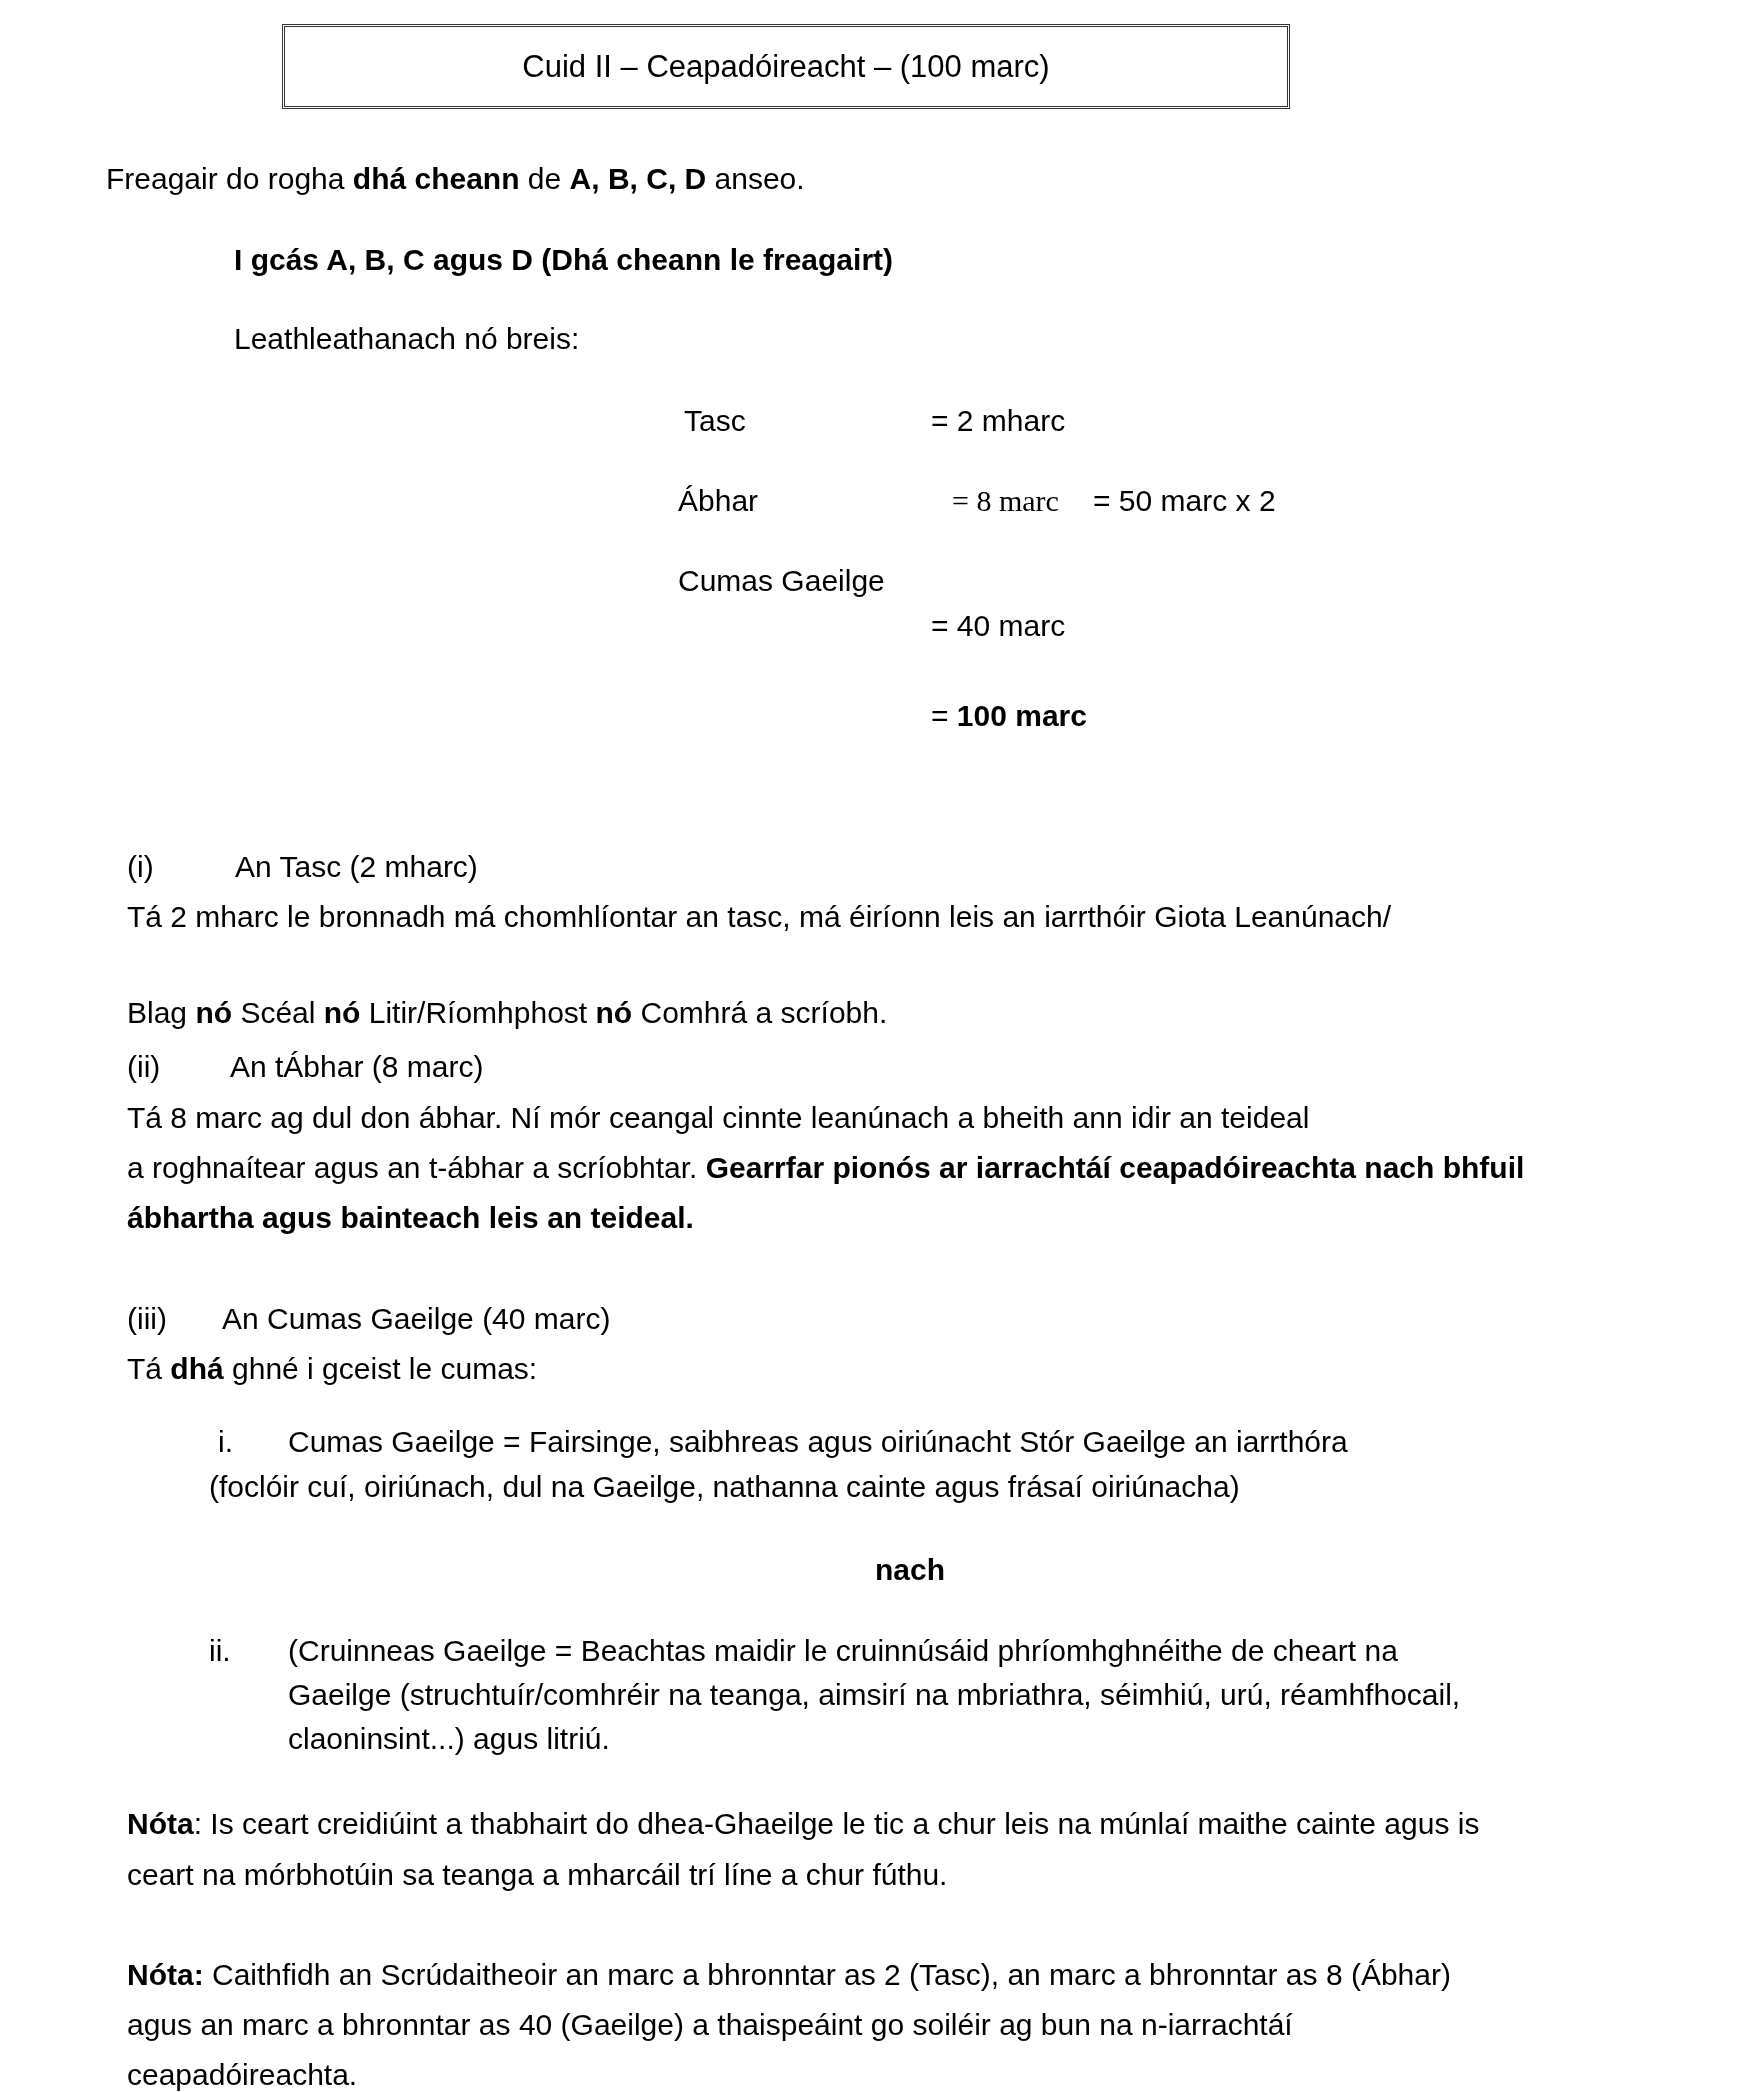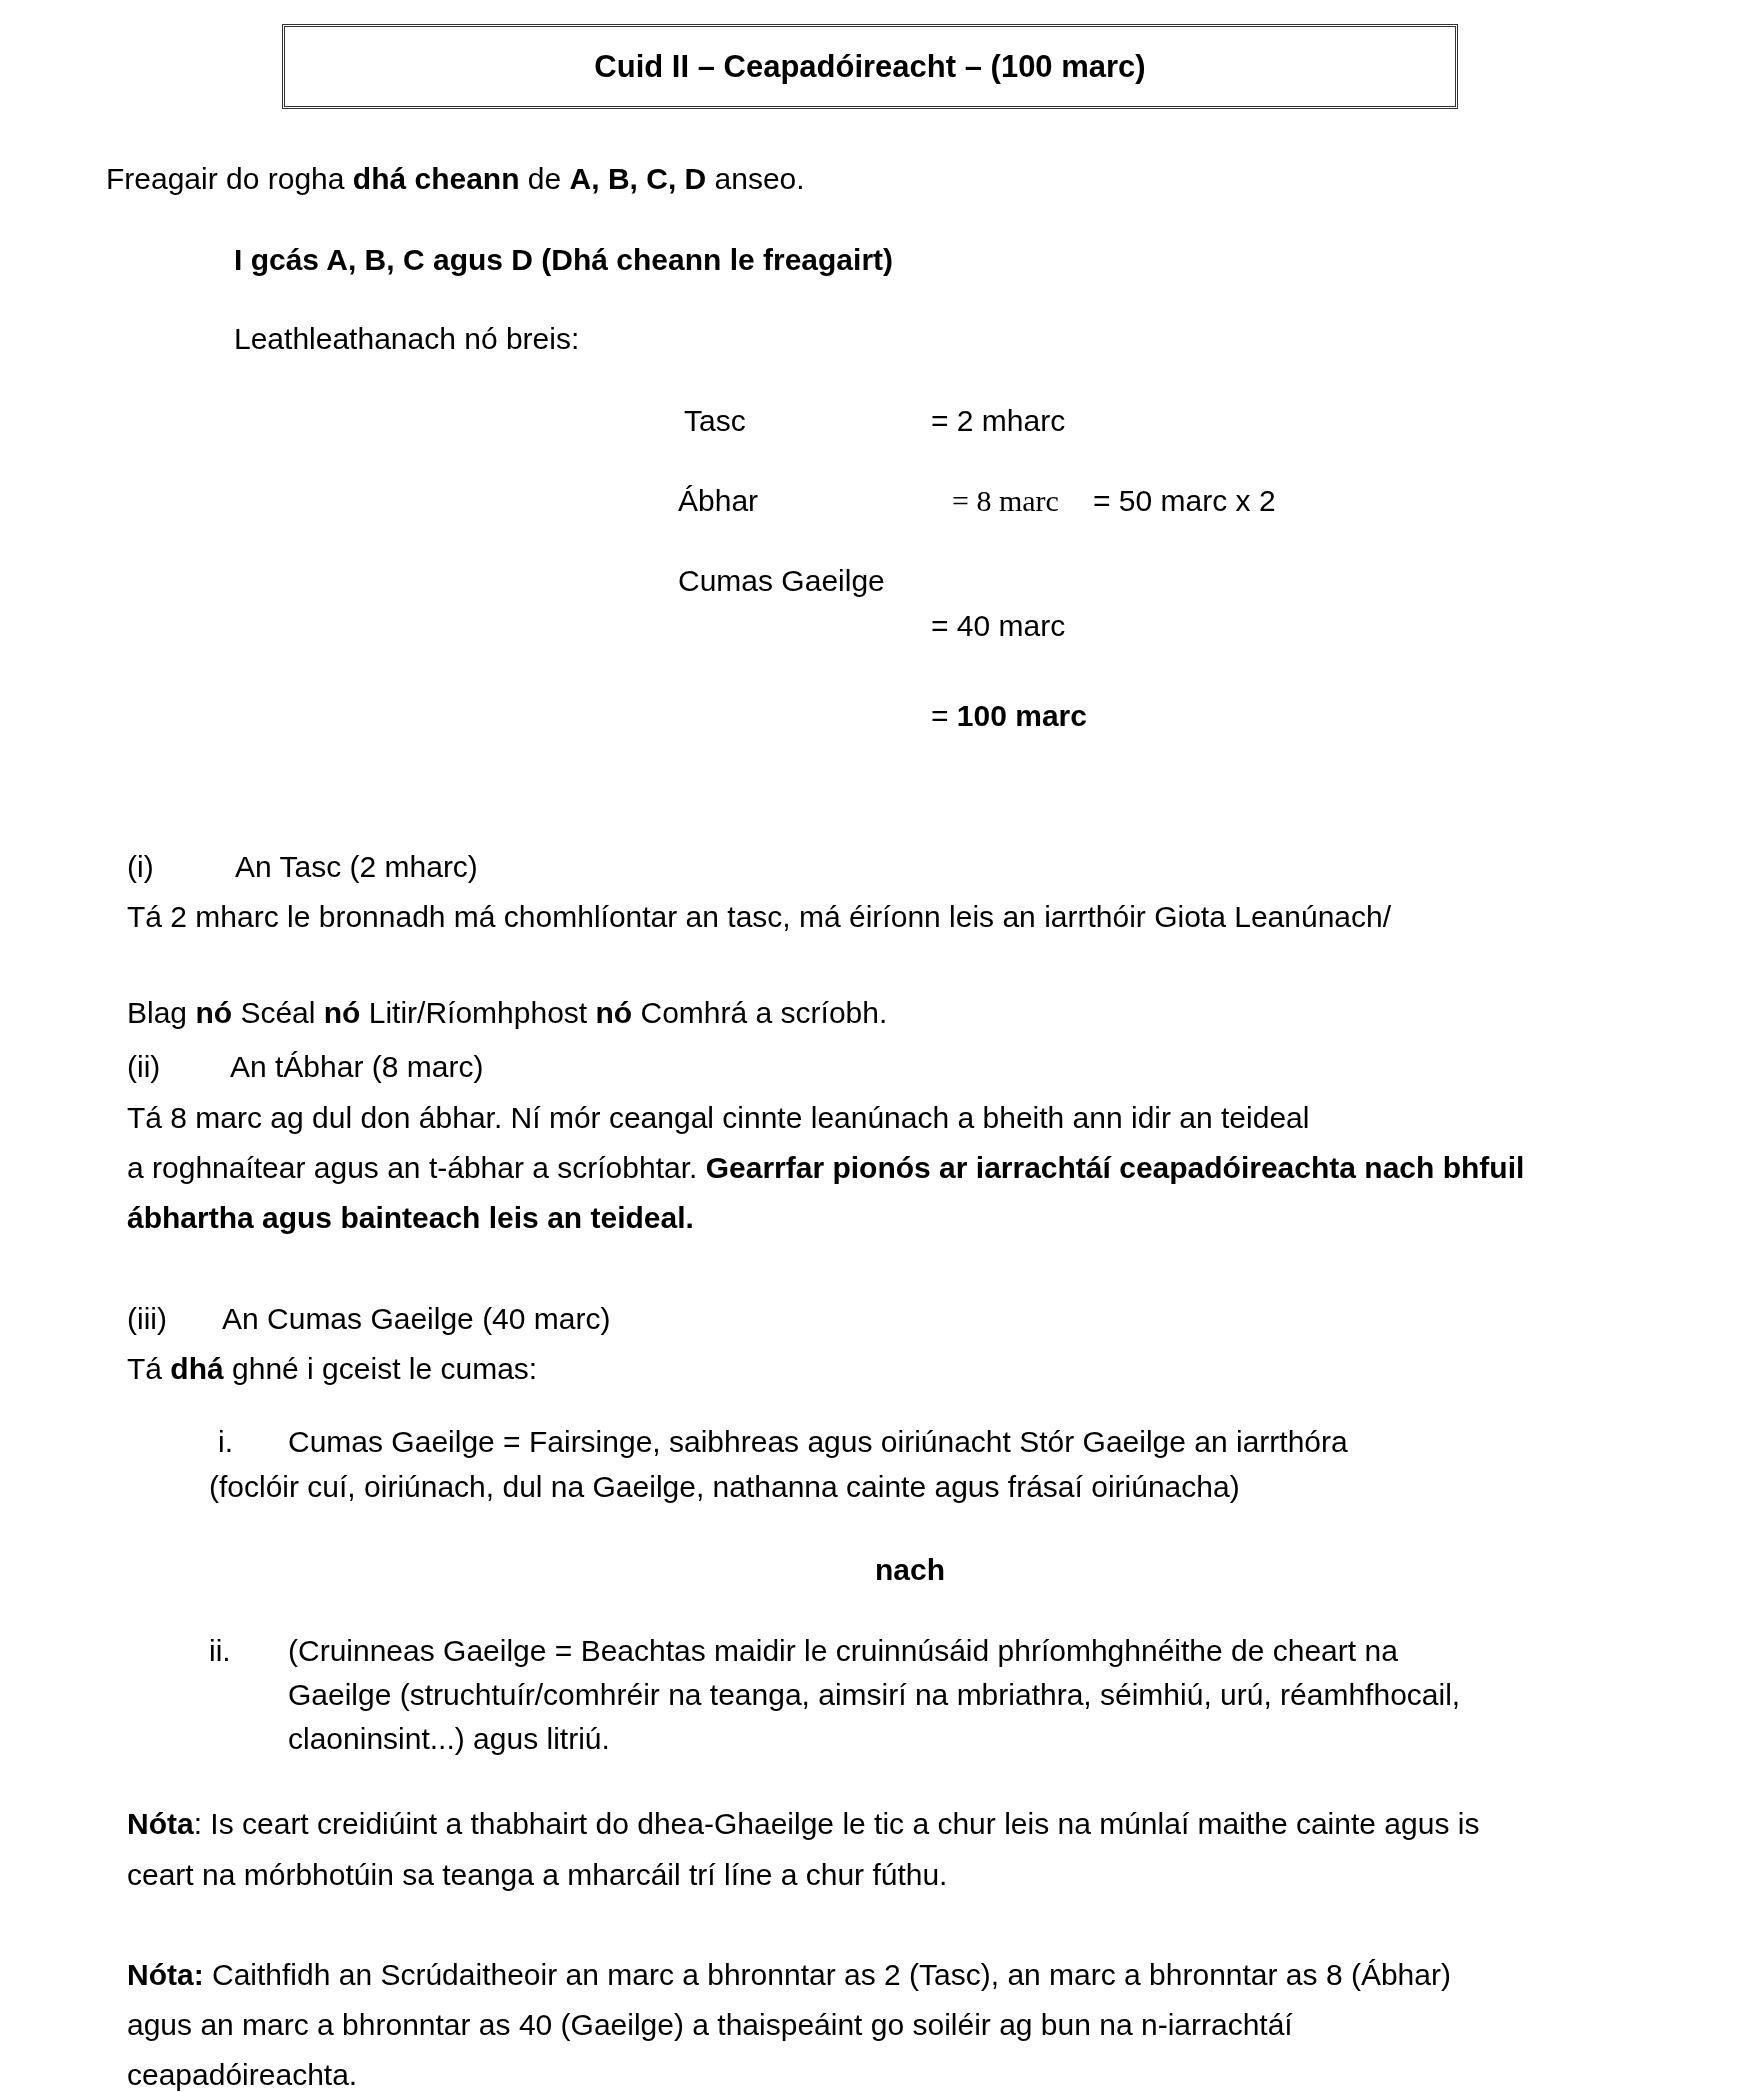--- a/index.html
+++ b/index.html
@@ -3,24 +3,24 @@
 <meta charset="utf-8">
 <style>
   html, body { margin: 0; padding: 0; background: #ffffff; }
   body {
     width: 1755px; height: 2092px; position: relative; overflow: hidden;
     font-family: "Liberation Sans", sans-serif; color: #000; font-size: 30px;
   }
   .abs { position: absolute; white-space: nowrap; }
   b { font-weight: bold; }
   .title-box {
-    position: absolute; left: 282px; top: 24px; width: 1176px; height: 85px;
+    position: absolute; left: 282px; top: 24px; width: 1008px; height: 85px;
     border: 3.9px double #333; box-sizing: border-box;
     display: flex; align-items: center; justify-content: center;
-    font-weight: bold; font-size: 31px;
+    font-weight: normal; font-size: 31px;
   }
 </style>
 </head>
 <body>
 
 <div class="title-box">
   <span>Cuid II – Ceapadóireacht  – (100 marc)</span>
 </div>
 
 <div class="abs" style="left:106px; top:162px;">

